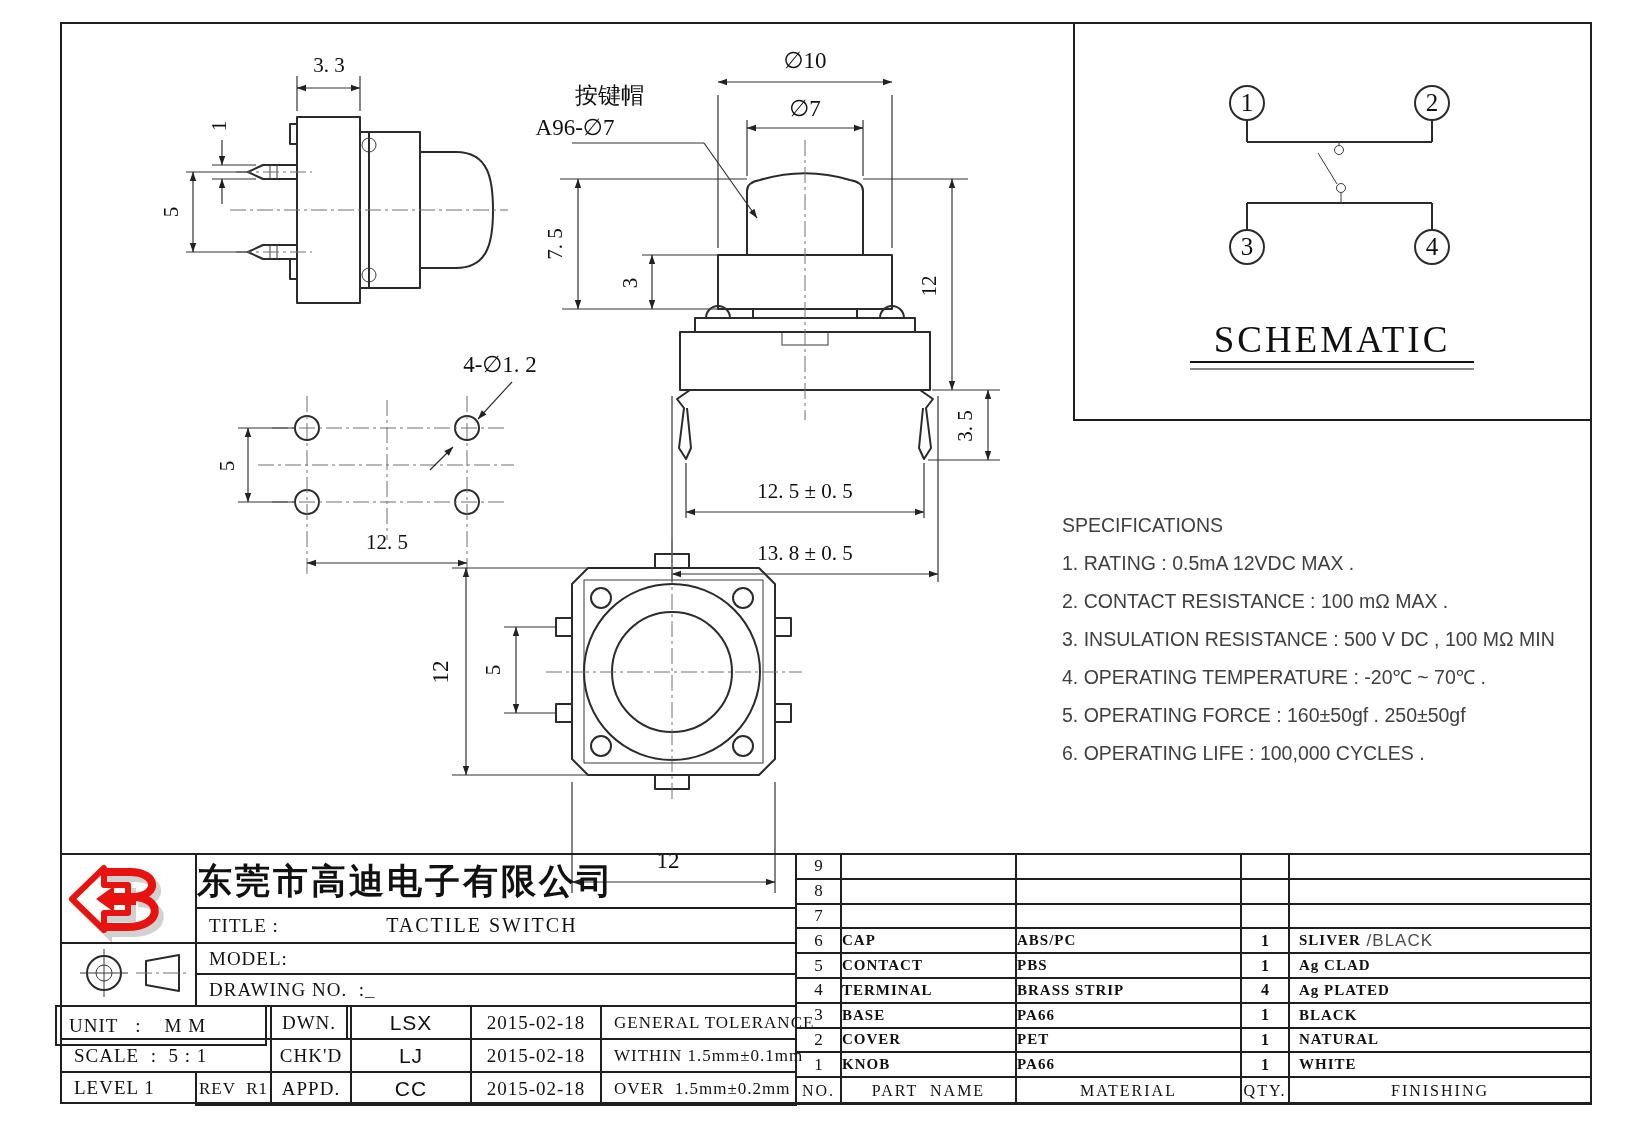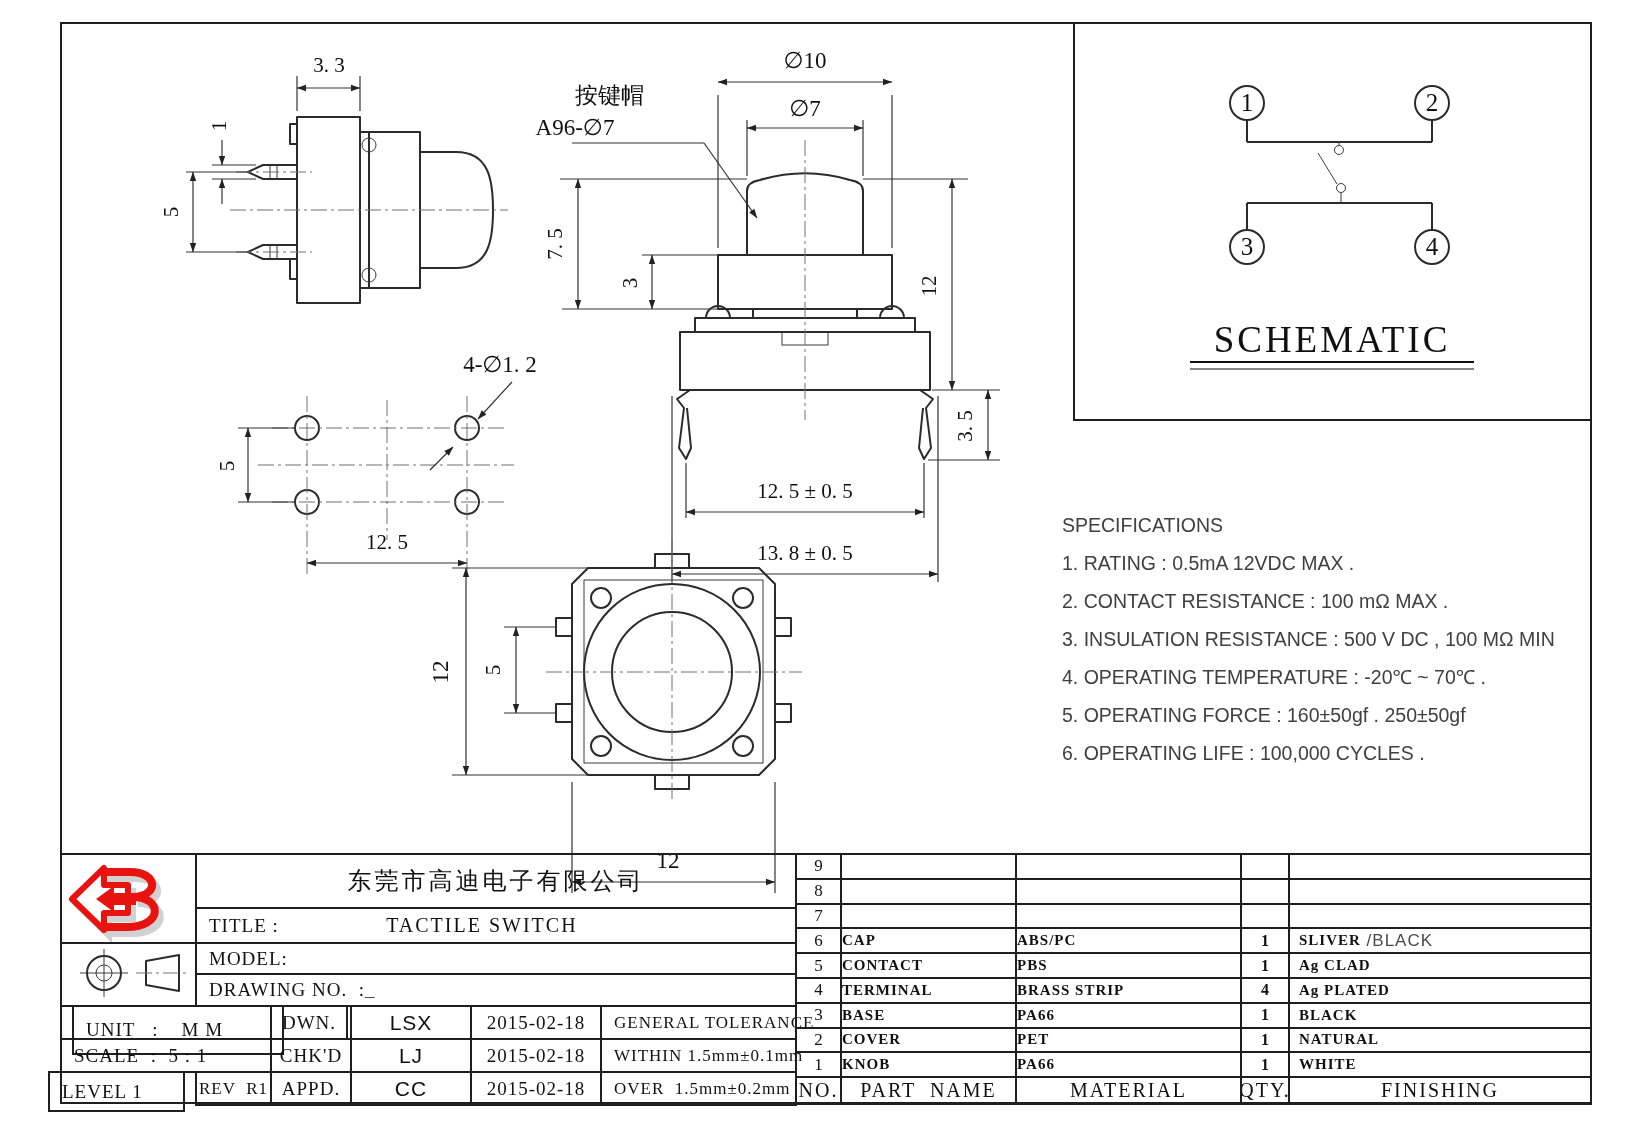--- a/index.html
+++ b/index.html
@@ -22,40 +22,40 @@
   .schtitle{font-family:"Liberation Serif",serif;font-size:37px;text-anchor:middle;letter-spacing:3px}
   
   .specs{left:1062px;top:514px;width:540px;font-family:"Liberation Sans",sans-serif;
          font-size:19.5px;color:#404040}
   .specs div{margin-bottom:16px;line-height:22px;white-space:nowrap}
   
   .cell{position:absolute;box-sizing:border-box;border:2px solid #1f1f1f;
         display:flex;align-items:center;background:transparent}
   .cad{font-size:19px;letter-spacing:1px;white-space:pre}
   .pen{font-family:"Liberation Sans",sans-serif;font-size:21px;letter-spacing:1px}
-  .company{width:100%;text-align:center;font-family:"Liberation Sans",sans-serif;
-           font-weight:normal;font-size:24px;letter-spacing:3px}
+  .company{width:100%;text-align:left;font-family:"Liberation Sans",sans-serif;
+           font-weight:bold;font-size:35px;letter-spacing:3px}
   .tval{font-size:20px;letter-spacing:2px;margin:0 auto;padding-right:110px;white-space:pre}
   .pl{padding-left:12px}
   .ctr{justify-content:center}
   
   .ptable{left:795px;top:853px;width:797px;height:252px;border:2px solid #1f1f1f;
           display:grid;grid-template-columns:45px 175px 225px 48px 1fr;
           grid-template-rows:repeat(10,1fr)}
   .pc{box-sizing:border-box;border-right:2px solid #1f1f1f;border-bottom:2px solid #1f1f1f;
       display:flex;align-items:center;overflow:hidden;white-space:pre}
   .pc.lastcol{border-right:none}
   .pc.lastrow{border-bottom:none}
   .pno{justify-content:center;font-size:17px}
   .pname{padding-left:0;font-weight:bold;font-size:15px;letter-spacing:1px}
   .pqty{justify-content:center;font-weight:bold;font-size:16px}
   .pfin{padding-left:9px;font-weight:bold;font-size:15px;letter-spacing:1px}
   .fin2{font-weight:normal;font-family:"Liberation Sans",sans-serif;color:#4a4a4a;
         font-size:17px;letter-spacing:1px}
-  .phdr{font-weight:normal;justify-content:center;font-size:20px;letter-spacing:2px;padding-left:0}
+  .phdr{font-weight:normal;justify-content:center;font-size:16px;letter-spacing:2px;padding-left:0}
 </style>
 </head>
 <body>
 
 <div class="abs frame"></div>
 <div class="abs schembox"></div>
 
 <svg class="layer" width="1651" height="1124" viewBox="0 0 1651 1124">
   <defs>
     <marker id="ar" markerWidth="11" markerHeight="9" refX="9.5" refY="4" orient="auto-start-reverse" markerUnits="userSpaceOnUse">
@@ -262,21 +262,21 @@
   <span class="tval">TACTILE SWITCH</span>
 </div>
 <div class="cell" style="left:60px;top:942px;width:137px;height:65px"></div>
 <div class="cell" style="left:195px;top:942px;width:602px;height:33px">
   <span class="cad pl">MODEL:</span>
 </div>
 <div class="cell" style="left:195px;top:973px;width:602px;height:34px">
   <span class="cad pl">DRAWING NO.  :</span>
   <span class="cad" style="color:#444">_</span>
 </div>
-<div class="cell" style="left:72px;top:1005px;width:212px;height:50px">
+<div class="cell" style="left:55px;top:1005px;width:212px;height:41px">
   <span class="cad pl">UNIT   :    M M</span>
 </div>
 <div class="cell ctr" style="left:270px;top:1005px;width:78px;height:35px">
   <span class="cad">DWN.</span>
 </div>
 <div class="cell ctr" style="left:350px;top:1005px;width:122px;height:35px">
   <span class="pen">LSX</span>
 </div>
 <div class="cell ctr" style="left:470px;top:1005px;width:132px;height:35px">
   <span class="cad">2015-02-18</span>
@@ -292,21 +292,21 @@
 </div>
 <div class="cell ctr" style="left:350px;top:1038px;width:122px;height:35px">
   <span class="pen">LJ</span>
 </div>
 <div class="cell ctr" style="left:470px;top:1038px;width:132px;height:35px">
   <span class="cad">2015-02-18</span>
 </div>
 <div class="cell" style="left:600px;top:1038px;width:197px;height:35px">
   <span class="cad pl" style="font-size:17px">WITHIN 1.5mm±0.1mm</span>
 </div>
-<div class="cell" style="left:48px;top:1071px;width:137px;height:41px">
+<div class="cell" style="left:60px;top:1071px;width:137px;height:33px">
   <span class="cad pl">LEVEL 1</span>
 </div>
 <div class="cell ctr" style="left:195px;top:1071px;width:77px;height:35px">
   <span class="cad" style="font-size:17px">REV  R1</span>
 </div>
 <div class="cell ctr" style="left:270px;top:1071px;width:82px;height:35px">
   <span class="cad">APPD.</span>
 </div>
 <div class="cell ctr" style="left:350px;top:1071px;width:122px;height:35px">
   <span class="pen">CC</span>

